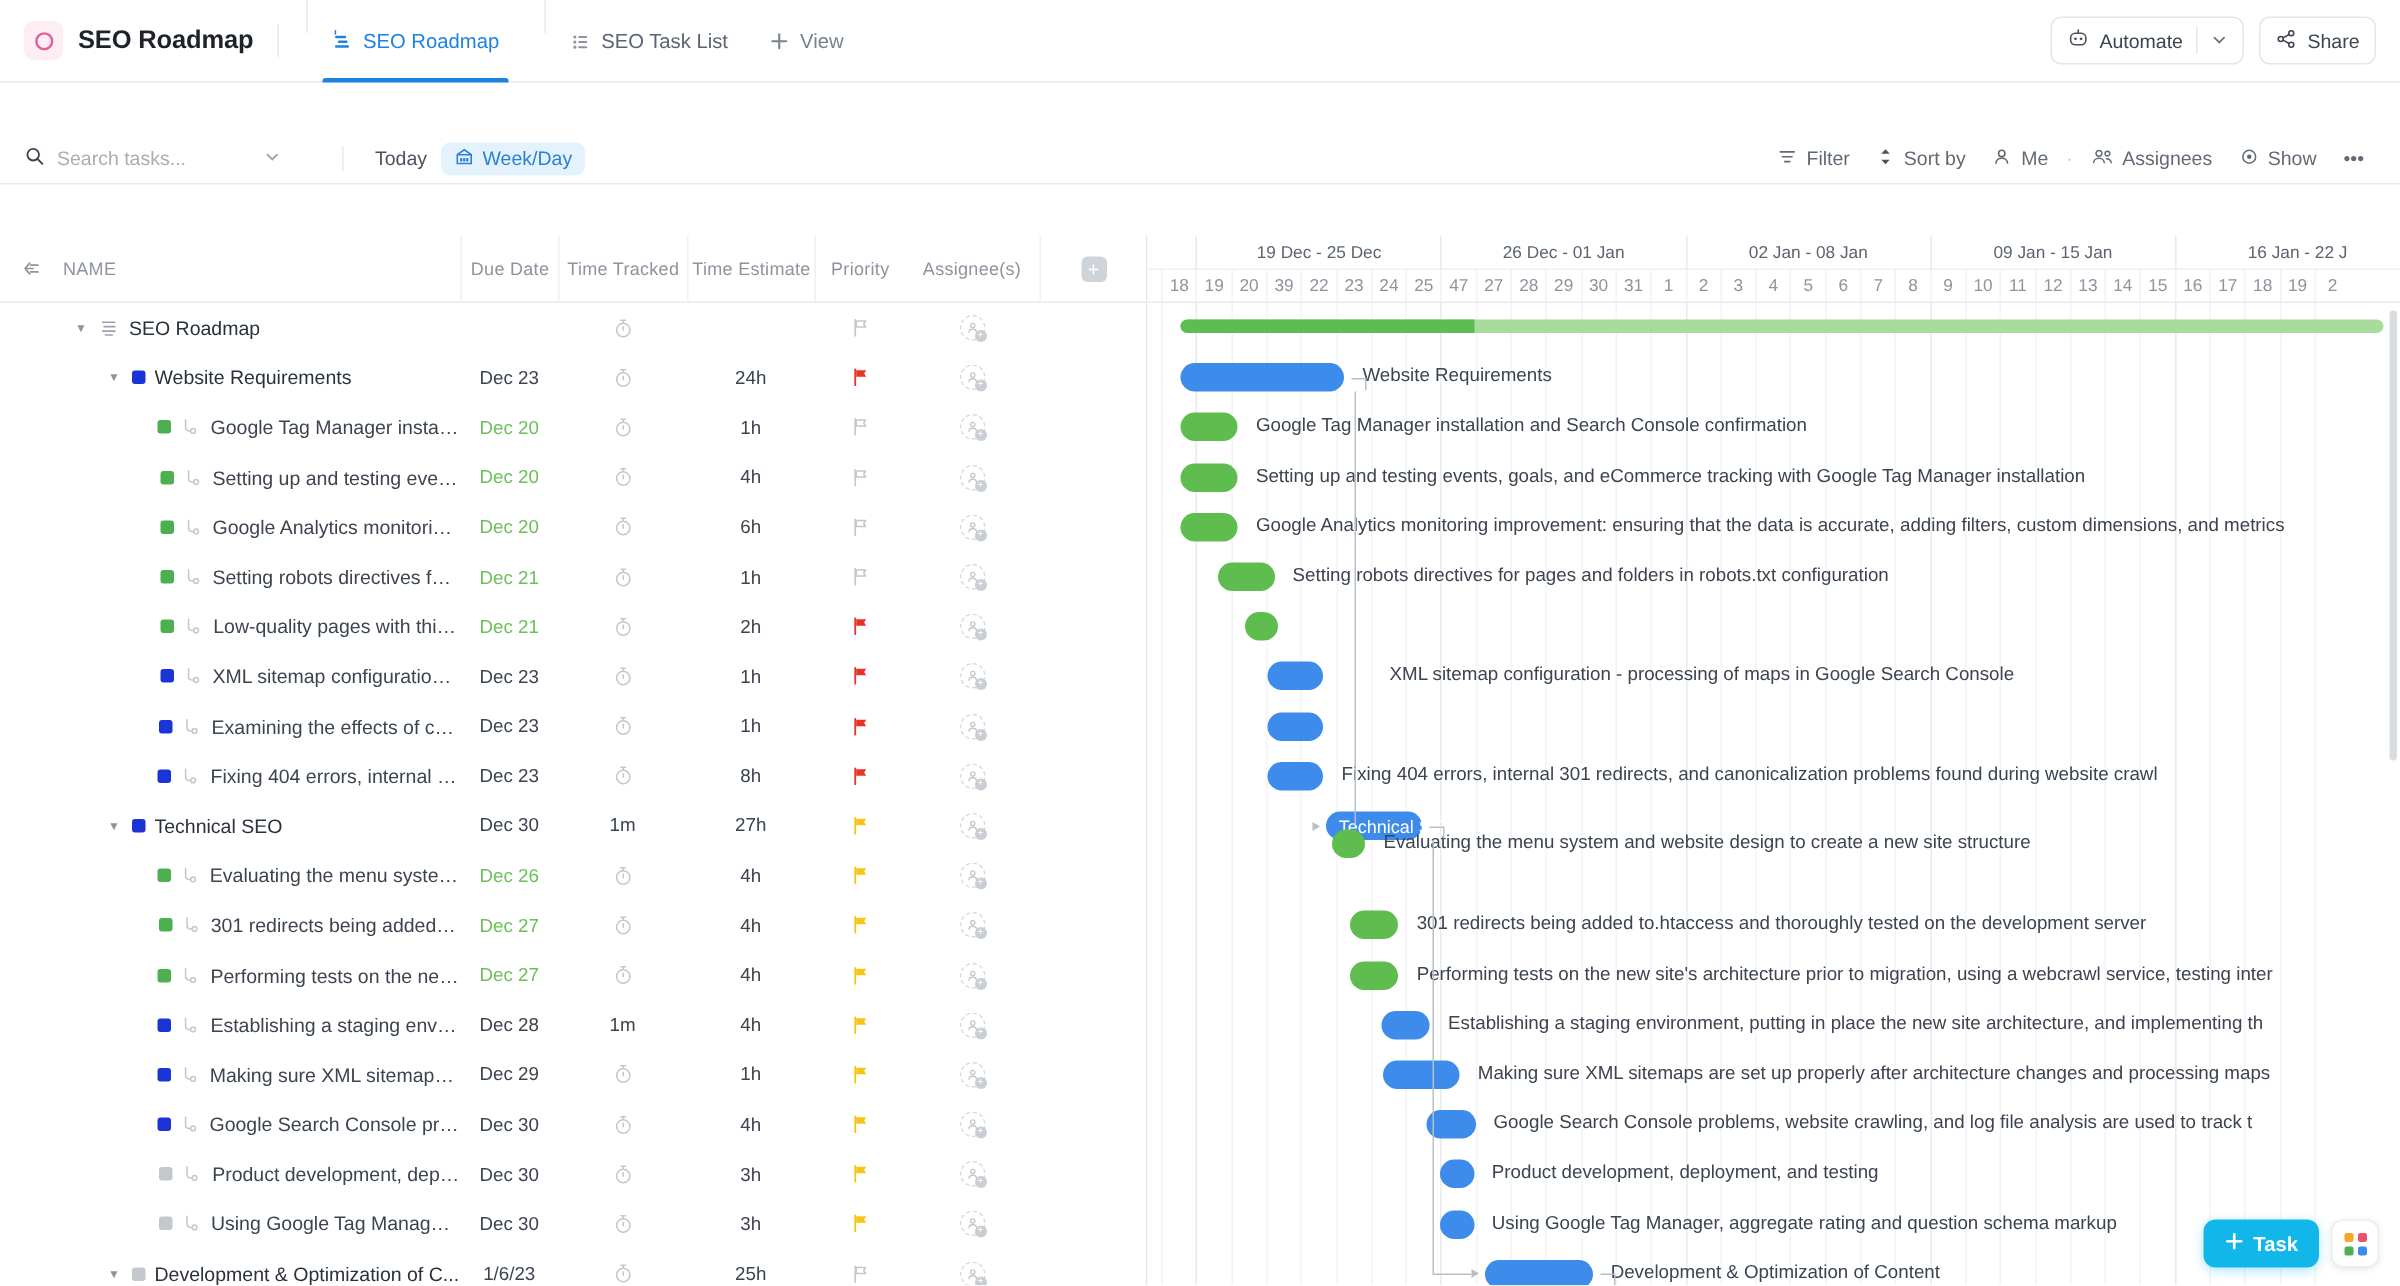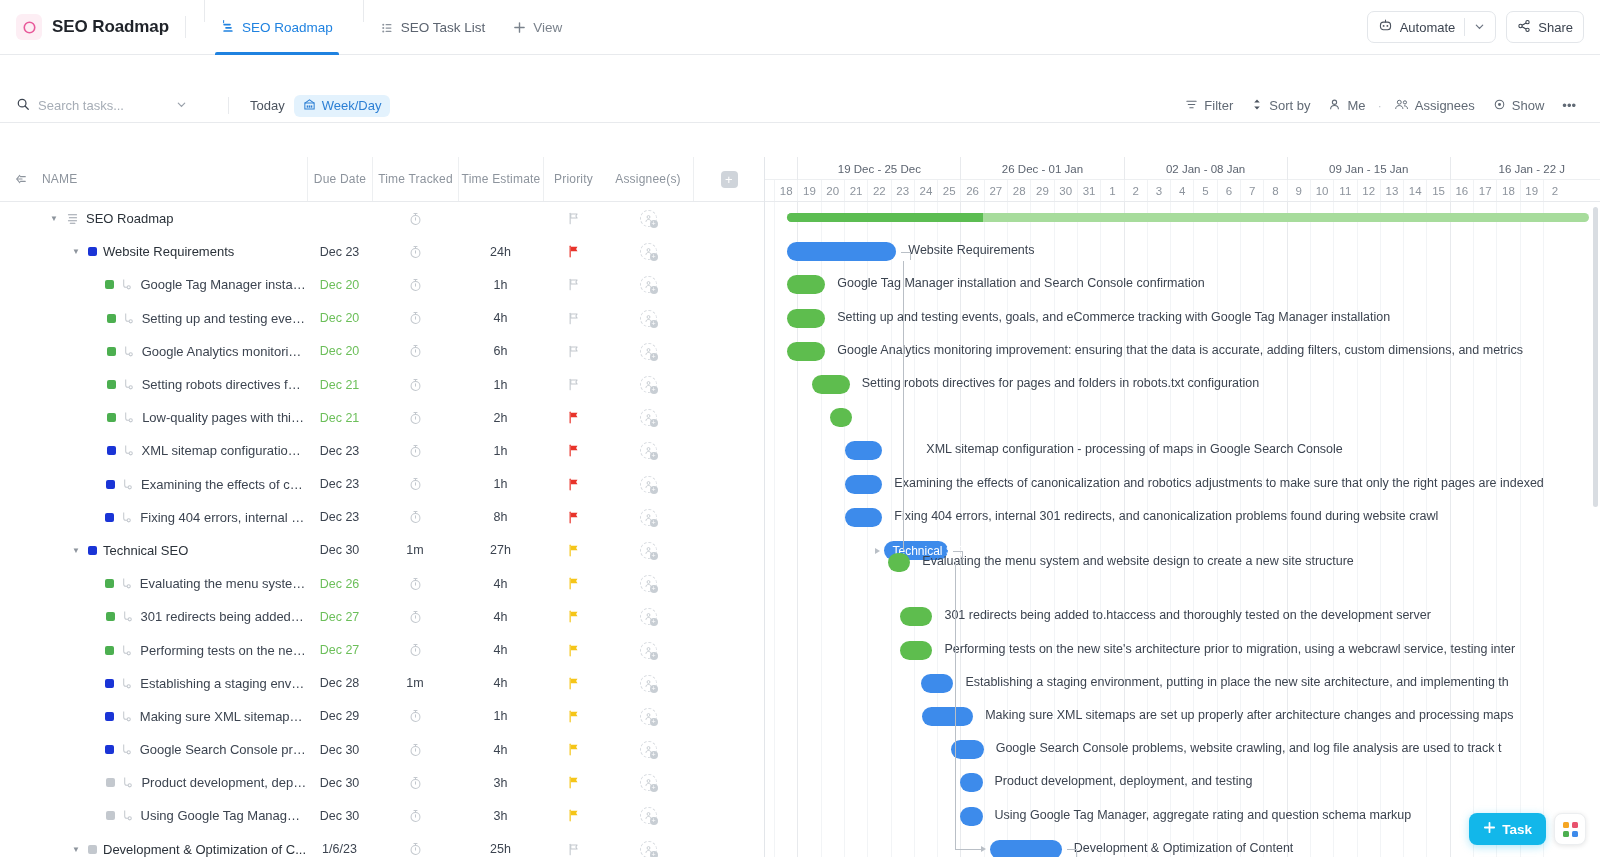--- a/index.html
+++ b/index.html
@@ -1163,26 +1163,26 @@
             <div class="gh-week" style="left: 32.3px; width: 163.1px;">19 Dec - 25 Dec</div>
             <div class="gh-week" style="left: 195.4px; width: 163.1px;">26 Dec - 01 Jan</div>
             <div class="gh-week" style="left: 358.5px; width: 163.1px;">02 Jan - 08 Jan</div>
             <div class="gh-week" style="left: 521.6px; width: 163.1px;">09 Jan - 15 Jan</div>
             <div class="gh-week" style="left: 684.7px; width: 163.1px;">16 Jan - 22 J</div>
           </div>
         <div class="gh-days" id="gh-days">
             <div class="gh-day" style="left: 9px; width: 23.3px;">18</div>
             <div class="gh-day" style="left: 32.3px; width: 23.3px;">19</div>
             <div class="gh-day" style="left: 55.6px; width: 23.3px;">20</div>
-            <div class="gh-day" style="left: 78.9px; width: 23.3px;">21</div>
+            <div class="gh-day" style="left: 78.9px; width: 23.3px;">39</div>
             <div class="gh-day" style="left: 102.2px; width: 23.3px;">22</div>
             <div class="gh-day" style="left: 125.5px; width: 23.3px;">23</div>
             <div class="gh-day" style="left: 148.8px; width: 23.3px;">24</div>
             <div class="gh-day" style="left: 172.1px; width: 23.3px;">25</div>
-            <div class="gh-day" style="left: 195.4px; width: 23.3px;">26</div>
+            <div class="gh-day" style="left: 195.4px; width: 23.3px;">47</div>
             <div class="gh-day" style="left: 218.7px; width: 23.3px;">27</div>
             <div class="gh-day" style="left: 242px; width: 23.3px;">28</div>
             <div class="gh-day" style="left: 265.3px; width: 23.3px;">29</div>
             <div class="gh-day" style="left: 288.6px; width: 23.3px;">30</div>
             <div class="gh-day" style="left: 311.9px; width: 23.3px;">31</div>
             <div class="gh-day" style="left: 335.2px; width: 23.3px;">1</div>
             <div class="gh-day" style="left: 358.5px; width: 23.3px;">2</div>
             <div class="gh-day" style="left: 381.8px; width: 23.3px;">3</div>
             <div class="gh-day" style="left: 405.1px; width: 23.3px;">4</div>
             <div class="gh-day" style="left: 428.4px; width: 23.3px;">5</div>
@@ -1266,21 +1266,20 @@
             </div>
             <div class="grow" style="top: 199.2px;">
               <div class="bar green" style="left: 64.92px; width: 22.135px;"></div>
             </div>
             <div class="grow" style="top: 232.4px;">
               <div class="bar" style="left: 80.065px; width: 37.28px;"></div>
               <div class="blabel" style="left: 129.345px; margin-left: 32px;">XML sitemap configuration - processing of maps in Google Search Console</div>
             </div>
             <div class="grow" style="top: 265.6px;">
               <div class="bar" style="left: 80.065px; width: 37.28px;"></div>
-              <div class="blabel" style="left: 129.345px;">Examining the effects of canonicalization and robotics adjustments to make sure that only the right pages are indexed</div>
             </div>
             <div class="grow" style="top: 298.8px;">
               <div class="bar" style="left: 80.065px; width: 37.28px;"></div>
               <div class="blabel" style="left: 129.345px;">Fixing 404 errors, internal 301 redirects, and canonicalization problems found during website crawl</div>
             </div>
             <div class="grow" style="top: 332px;">
               <div class="bar" style="left: 118.51px; width: 64.075px;">
                 <span>Technical SEO</span>
               </div>
             </div>

